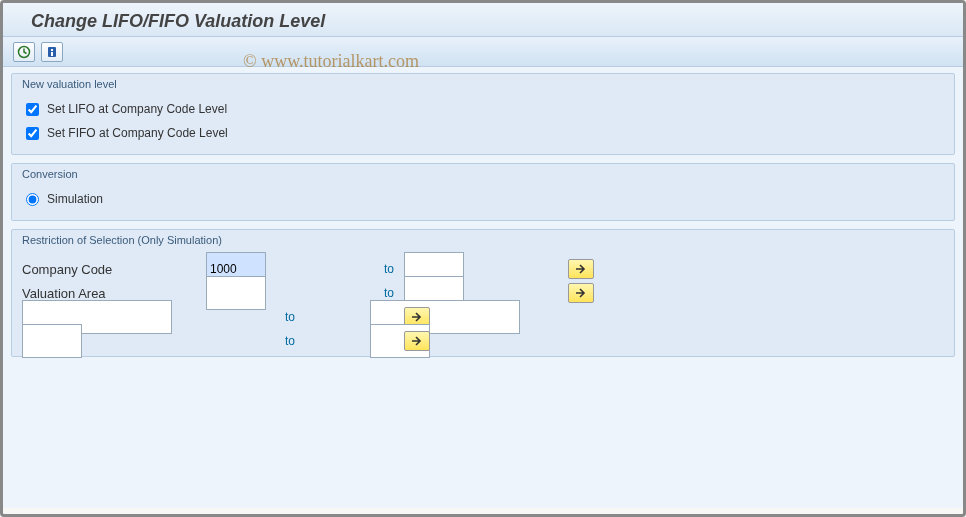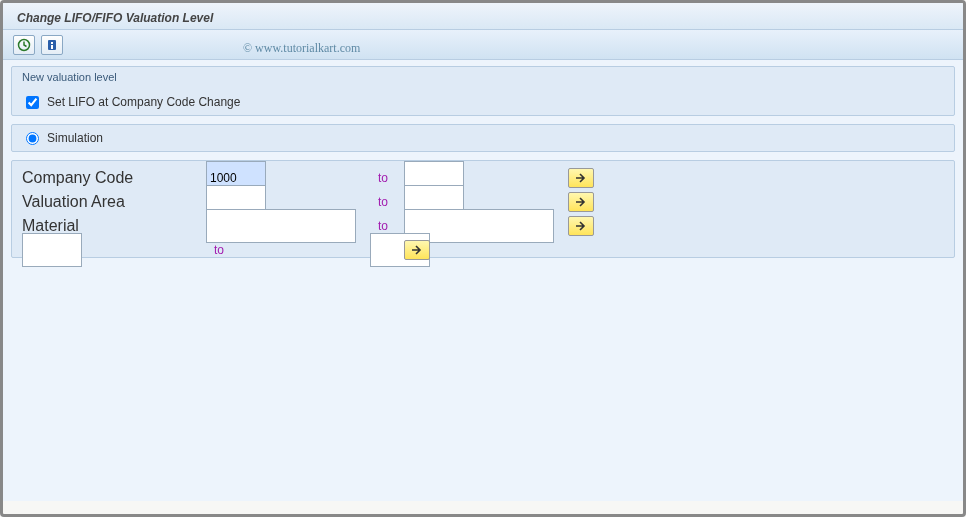--- a/index.html
+++ b/index.html
@@ -12,23 +12,23 @@
     width: 966px;
     height: 517px;
     border: 3px solid #888;
     border-radius: 4px;
     position: relative;
     overflow: hidden;
   }
   .page-title {
     font-style: italic;
     font-weight: bold;
-    font-size: 12px;
+    font-size: 18px;
     color: #444;
-    padding: 8px 14px 4px;
+    padding: 8px 28px 4px;
     background: linear-gradient(#eef4fb, #dae8f5);
     border-bottom: 1px solid #b8cde2;
   }
   .toolbar {
     padding: 4px 10px;
     background: linear-gradient(#e8f1fb, #d0e2f2);
     border-bottom: 1px solid #b8cde2;
     height: 30px;
     display:flex; align-items:center; gap:6px;
   }
@@ -44,48 +44,48 @@
     background: #edf4fc;
     padding: 6px 8px;
     height: calc(100% - 70px);
     overflow:auto;
   }
   .group {
     border: 1px solid #b8cde2;
     background: #dfeaf6;
     border-radius: 2px;
     margin-bottom: 8px;
-    padding: 0 10px 0 10px;
+    padding: 0 10px 8px 10px;
   }
   .group-title {
     font-size: 11px;
     color: #3a5a7a;
     padding: 4px 0 6px 0;
   }
   .row { display:flex; align-items:center; height: 22px; margin: 2px 0;}
   label.ck { display:flex; align-items:center; gap:6px; font-size:12px; color:#333;}
   input[type=checkbox], input[type=radio] { margin:0 2px 0 4px; }
   .sel-row { display:grid; grid-template-columns: 180px 160px 30px 160px 40px; align-items:center; height:24px; gap:4px;}
-  .sel-label { font-size:16px; color:#333; }
+  .sel-label { font-size:13px; color:#333; }
   .sel-input { height:34px; border:1px solid #9ab; background:#fff; padding:0 3px; font-size:12px; }
   .sel-input.short { width:60px; }
   .sel-input.med { width:150px; }
   .sel-input.hl { background:#cfe2ff; }
-  .to { font-size:12px; color:#a21caf; text-align:left; padding-left:8px;}
+  .to { font-size:12px; color:#0369a1; text-align:center; padding-left:8px;}
   .arrow-btn {
     width:26px; height:20px;
     border:1px solid #999;
     background: linear-gradient(#fff7b0,#ffe45a);
     border-radius:2px;
     cursor:pointer;
     display:flex; align-items:center; justify-content:center;
   }
   .watermark {
-    position:absolute; top:38px; left:240px;
-    color:#0c4a6e; opacity:0.6; font-size:12px; pointer-events:none;
+    position:absolute; top:48px; left:240px;
+    color:#a16207; opacity:0.6; font-size:18px; pointer-events:none;
     font-family: Georgia, serif;
   }
 </style>
 </head>
 <body>
 
 <div class="page-title">Change LIFO/FIFO Valuation Level</div>
 
 <div class="toolbar">
   <div class="tb-btn">
@@ -105,35 +105,43 @@
 
 <div class="watermark">© www.tutorialkart.com</div>
 
 <div class="content">
 
   <div class="group">
     <div class="group-title">New valuation level</div>
     <div class="row">
       <label class="ck">
         <input type="checkbox" checked="" style="">
-        <span>Set LIFO at Company Code Change</span>
+        <span>Set LIFO at Company Code Level</span>
+      </label>
+    </div>
+    <div class="row">
+      <label class="ck">
+        <input type="checkbox" checked="" style="">
+        <span>Set FIFO at Company Code Level</span>
       </label>
     </div>
   </div>
 
   <div class="group">
+    <div class="group-title">Conversion</div>
     <div class="row">
       <label class="ck">
         <input type="radio" name="conv" checked="" style="">
         <span>Simulation</span>
       </label>
     </div>
   </div>
 
   <div class="group">
+    <div class="group-title">Restriction of Selection (Only Simulation)</div>
 
     <div class="sel-row">
       <div class="sel-label">Company Code</div>
       <div><input class="sel-input short hl" value="1000" style=""></div>
       <div class="to">to</div>
       <div><input class="sel-input short" value="" style=""></div>
       <div class="arrow-btn">
         <svg width="14" height="12" viewBox="0 0 14 12">
             <path d="M2 6 H9 M6 2 L10 6 L6 10" stroke="#333" stroke-width="1.6" fill="none"></path>
           </svg>
@@ -146,21 +154,20 @@
       <div class="to">to</div>
       <div><input class="sel-input short" value="" style=""></div>
       <div class="arrow-btn">
         <svg width="14" height="12" viewBox="0 0 14 12">
             <path d="M2 6 H9 M6 2 L10 6 L6 10" stroke="#333" stroke-width="1.6" fill="none"></path>
           </svg>
       </div>
     </div>
 
     <div class="sel-row">
-      <div class="sel-label">Material</div>
       <div><input class="sel-input med" value="" style=""></div>
       <div class="to">to</div>
       <div><input class="sel-input med" value="" style=""></div>
       <div class="arrow-btn">
         <svg width="14" height="12" viewBox="0 0 14 12">
             <path d="M2 6 H9 M6 2 L10 6 L6 10" stroke="#333" stroke-width="1.6" fill="none"></path>
           </svg>
       </div>
     </div>
 

